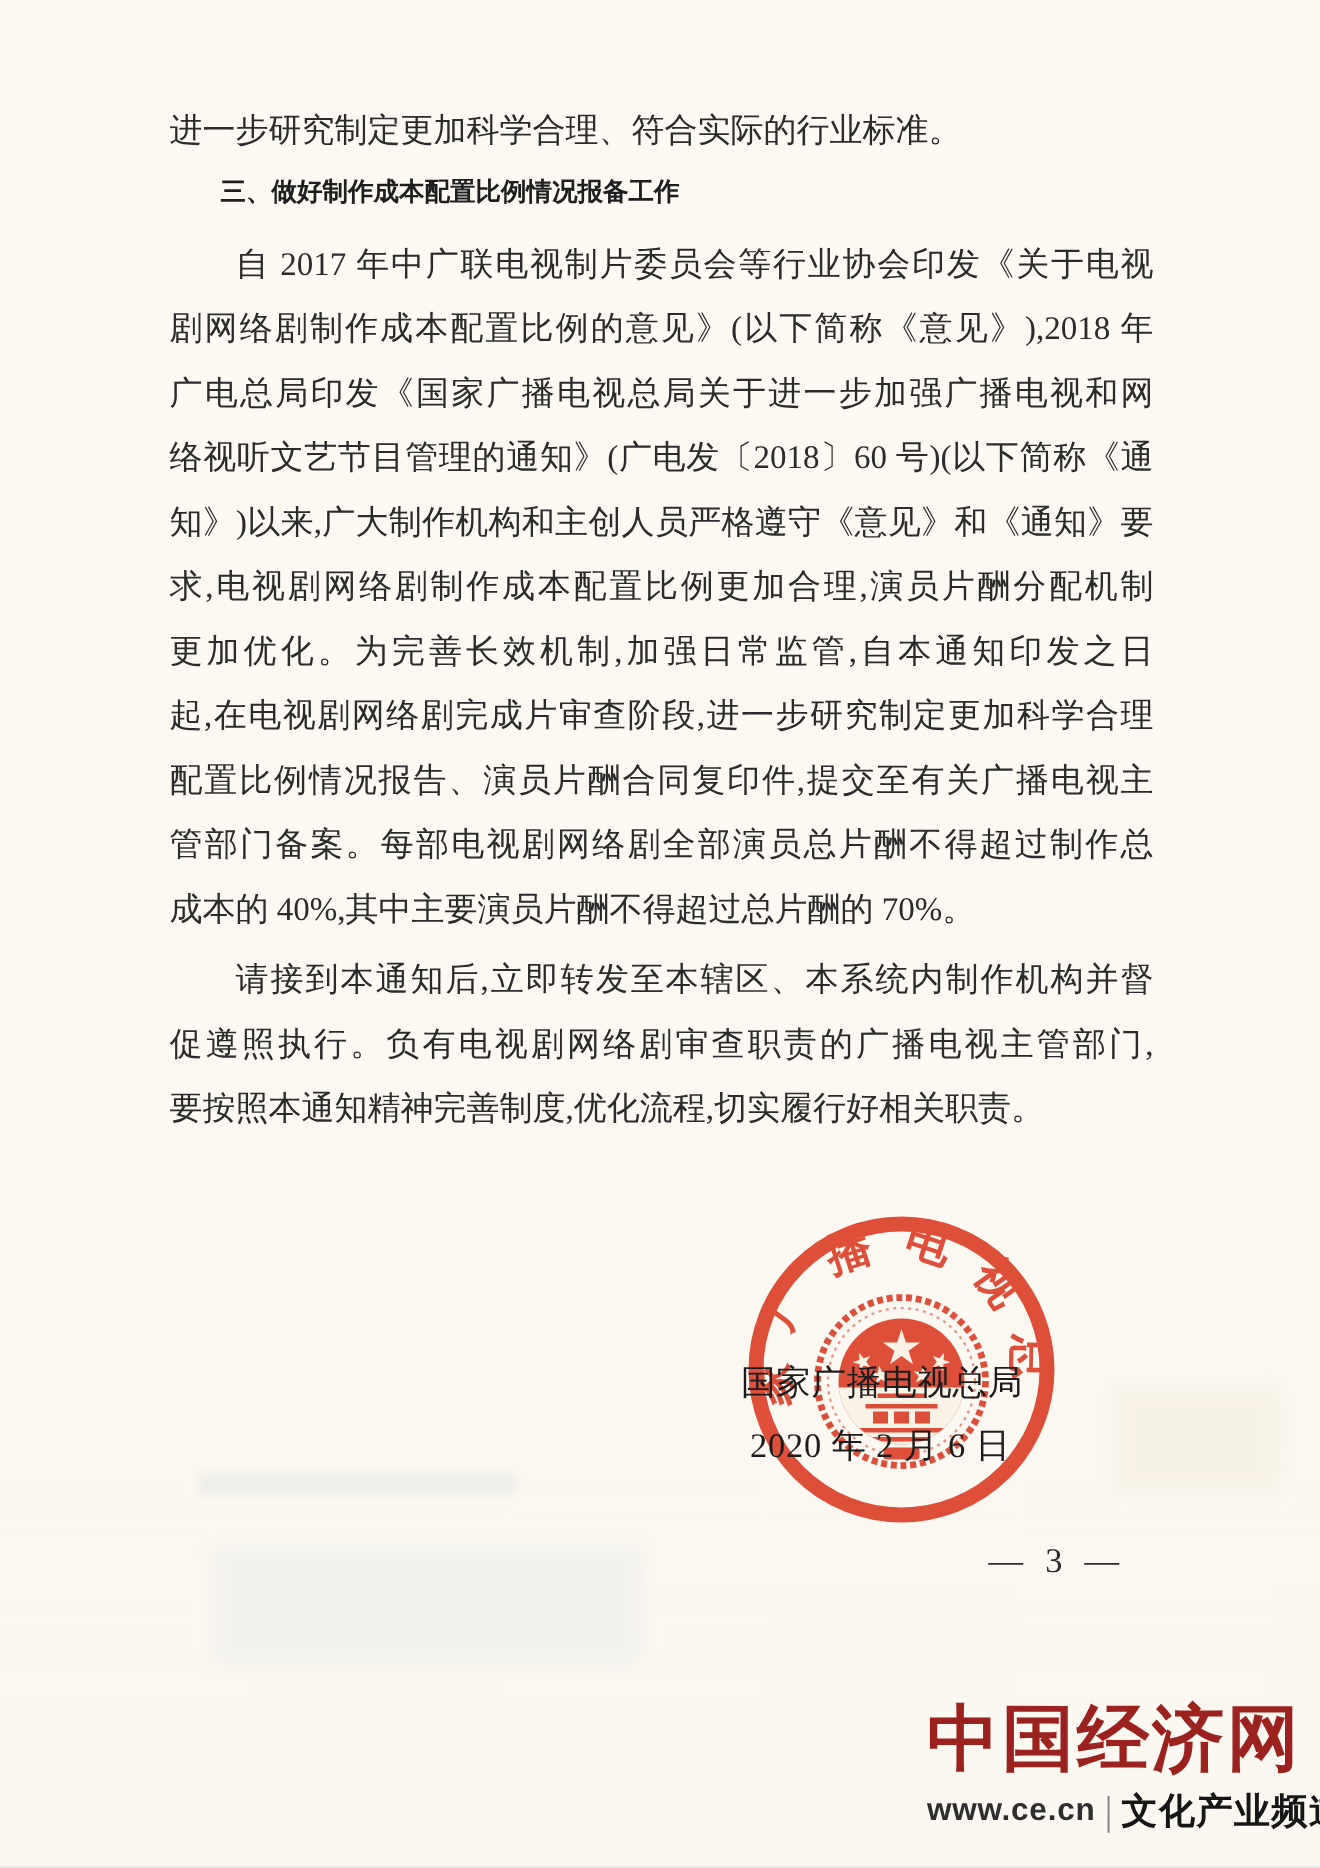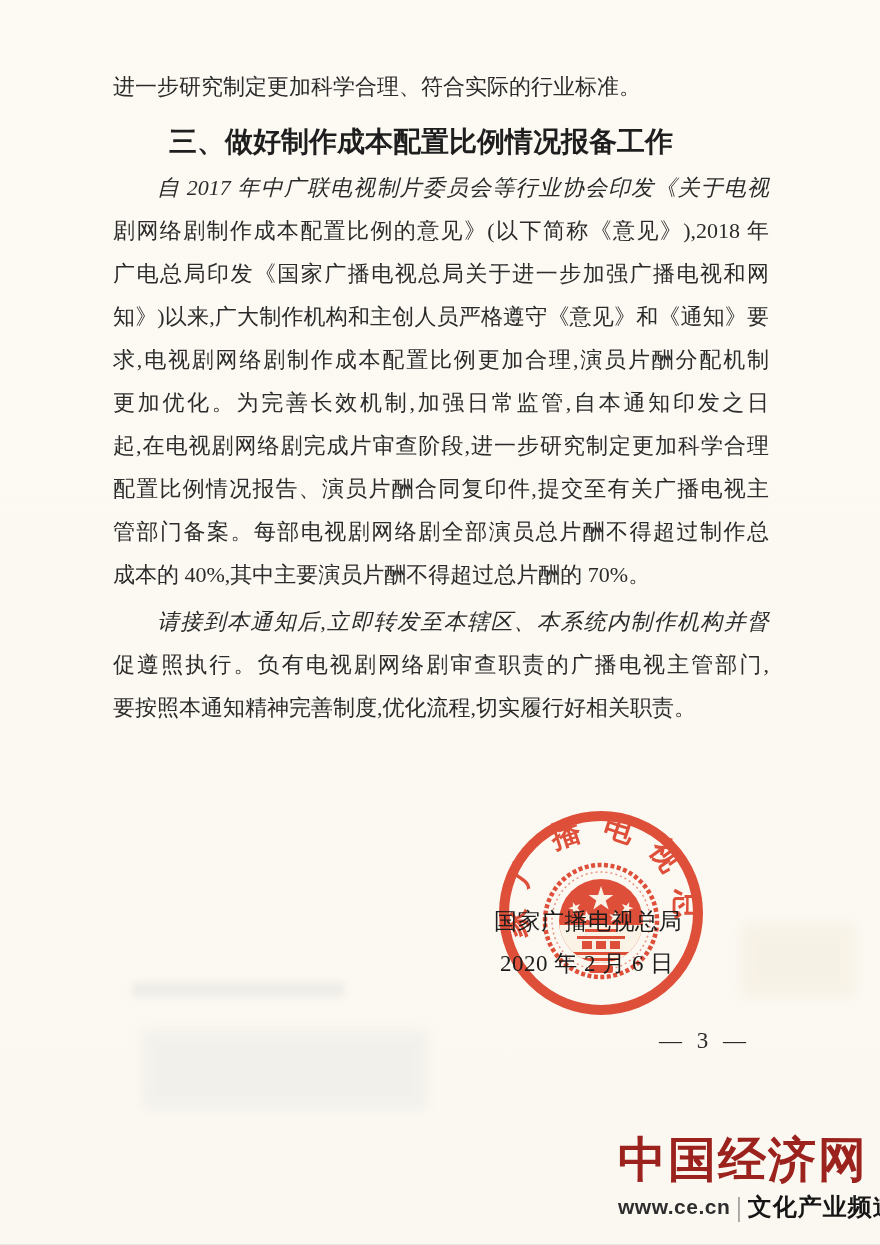--- a/index.html
+++ b/index.html
@@ -6,24 +6,24 @@
   .page{
     position:relative;width:880px;height:1244px;margin:0 auto;
     background:linear-gradient(180deg,#fcfaf3 0%,#fbf8f1 100%);
     overflow:hidden;color:#2b2b2b;
     font-family:"Liberation Serif","DejaVu Serif",serif;
   }
   
   .doc{position:absolute;left:113px;top:65px;width:656px;font-size:22px;line-height:43px;z-index:2;}
   .line{text-align:left;}
   .justify{text-align:justify;text-align-last:justify;text-justify:inter-character;}
-  .indent{text-indent:2em;font-style:italic;}
+  .indent{text-indent:2em;}
   .heading{
-    font-family:Liberation Sans, sans-serif;
-    font-weight:700;font-size:28px;color:#1e1e1e;text-indent:2em;margin-top:12px;
+    font-family:Liberation Mono, monospace;
+    font-weight:700;font-size:17px;color:#1e1e1e;text-indent:2em;margin-top:0;
   }
   .mt3{margin-top:3px;}
   .mt4{margin-top:4px;}
   
   .sig-agency{position:absolute;left:494px;top:906px;font-size:23px;letter-spacing:.5px;color:#1c1c1c;z-index:4;}
   .sig-date{position:absolute;left:500px;top:948px;font-size:23px;letter-spacing:.5px;color:#1c1c1c;z-index:4;text-align:right;}
   
   .page-number{position:absolute;left:659px;top:1028px;font-size:23px;word-spacing:9px;color:#2b2b2b;z-index:2;}
   
   .seal{position:absolute;left:496px;top:808px;width:210px;height:210px;z-index:3;
@@ -46,20 +46,21 @@
 <body>
 
 <div class="page">
 
   <div class="doc">
     <div class="line">进一步研究制定更加科学合理、符合实际的行业标准。</div>
     <div class="line heading">三、做好制作成本配置比例情况报备工作</div>
     <div class="line justify indent mt3">自 2017 年中广联电视制片委员会等行业协会印发《关于电视</div>
     <div class="line justify">剧网络剧制作成本配置比例的意见》(以下简称《意见》),2018 年</div>
     <div class="line justify">广电总局印发《国家广播电视总局关于进一步加强广播电视和网</div>
+    <div class="line justify">络视听文艺节目管理的通知》(广电发〔2018〕60 号)(以下简称《通</div>
     <div class="line justify">知》)以来,广大制作机构和主创人员严格遵守《意见》和《通知》要</div>
     <div class="line justify">求,电视剧网络剧制作成本配置比例更加合理,演员片酬分配机制</div>
     <div class="line justify">更加优化。为完善长效机制,加强日常监管,自本通知印发之日</div>
     <div class="line justify">起,在电视剧网络剧完成片审查阶段,进一步研究制定更加科学合理</div>
     <div class="line justify">配置比例情况报告、演员片酬合同复印件,提交至有关广播电视主</div>
     <div class="line justify">管部门备案。每部电视剧网络剧全部演员总片酬不得超过制作总</div>
     <div class="line">成本的 40%,其中主要演员片酬不得超过总片酬的 70%。</div>
     <div class="line justify indent mt4">请接到本通知后,立即转发至本辖区、本系统内制作机构并督</div>
     <div class="line justify">促遵照执行。负有电视剧网络剧审查职责的广播电视主管部门,</div>
     <div class="line">要按照本通知精神完善制度,优化流程,切实履行好相关职责。</div>

